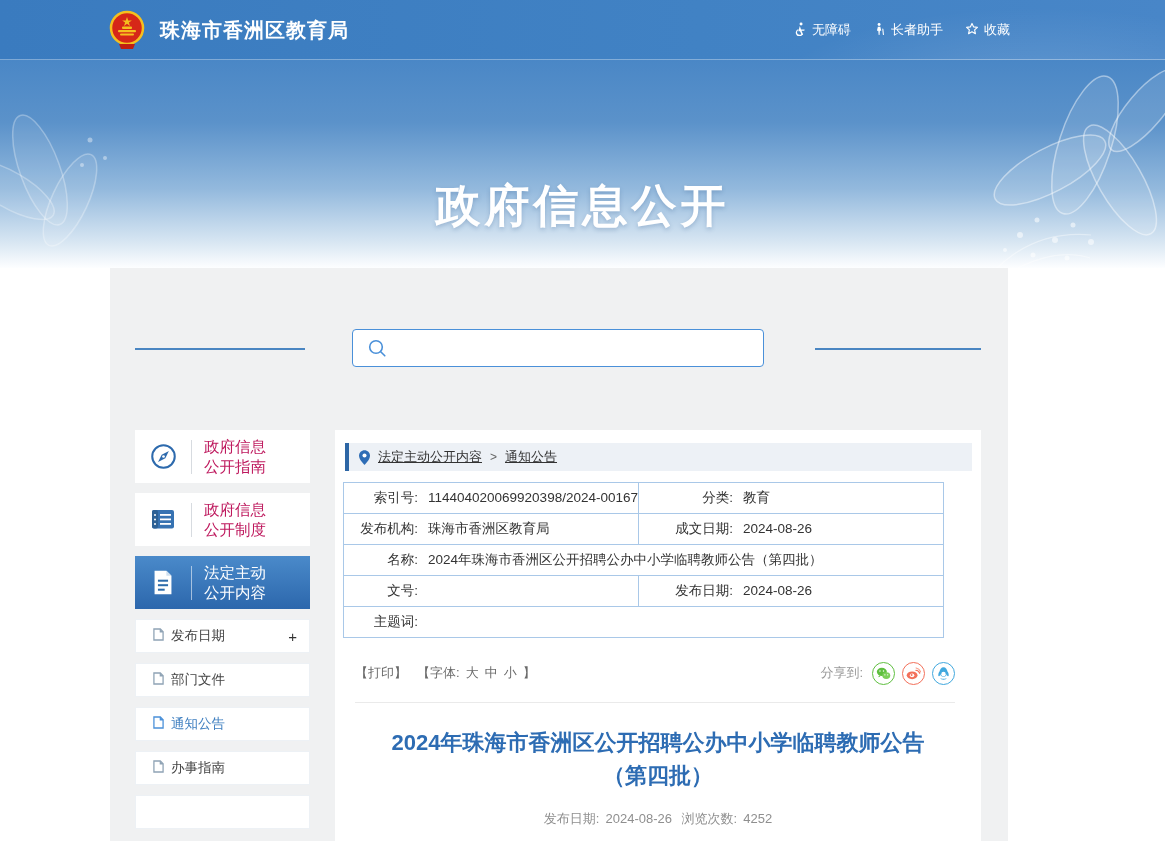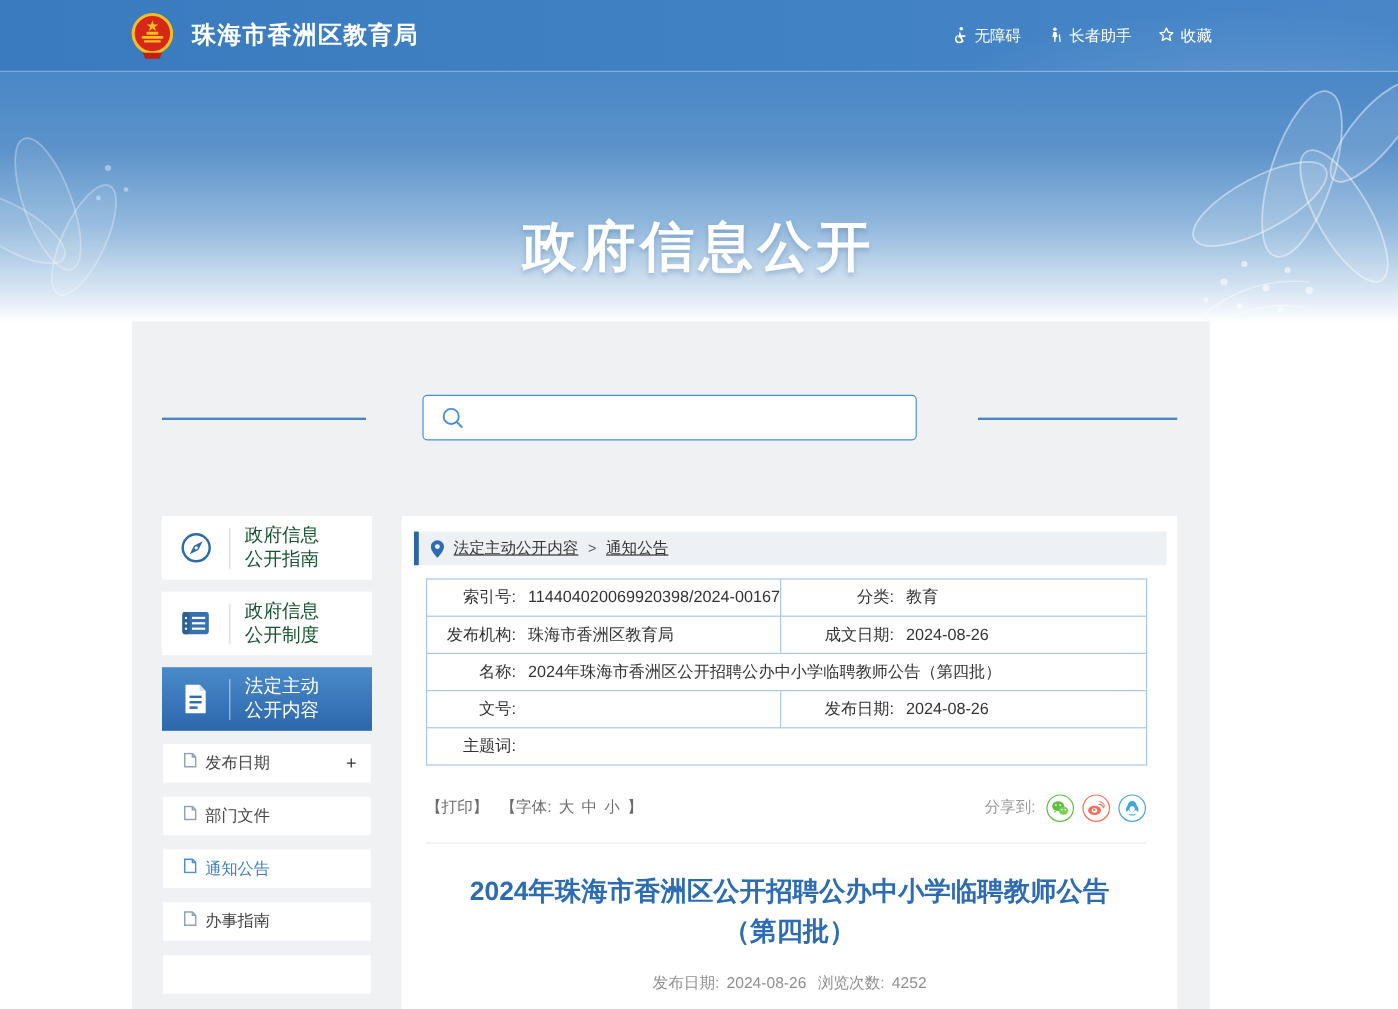--- a/index.html
+++ b/index.html
@@ -36,39 +36,39 @@
   .search-box input{flex:1;border:none;outline:none;font-size:14px;color:#333;background:transparent;
     font-family:"Liberation Sans","DejaVu Sans",sans-serif;}
   .search-box input::placeholder{color:#9aa3ad;}
   .search-btn{width:22px;height:22px;display:flex;align-items:center;justify-content:center;cursor:pointer;}
 
   
   #sidebar{position:absolute;left:25px;top:162px;width:175px;}
   .side-main{width:175px;height:53px;background:#fff;margin-bottom:10px;display:flex;align-items:center;cursor:pointer;}
   .side-main .ic{width:56px;display:flex;align-items:center;justify-content:center;}
   .side-main .vdiv{width:1px;height:34px;background:#d7dbe0;}
-  .side-main .txt{padding-left:12px;font-size:15.5px;color:#14532d;line-height:20px;}
+  .side-main .txt{padding-left:12px;font-size:15.5px;color:#be185d;line-height:20px;}
   .side-main.active{background:linear-gradient(180deg,#4a8aca 0%,#2c67ac 100%);}
   .side-main.active .txt{color:#fff;}
   .side-main.active .vdiv{background:rgba(255,255,255,.55);}
   .side-sub{width:175px;height:34px;background:#fff;margin-bottom:10px;display:flex;align-items:center;
     padding:0 12px 0 17px;cursor:pointer;border:1px solid #edf1f5;}
   .side-sub .lbl{font-size:13.5px;color:#444;margin-left:7px;flex:1;}
   .side-sub .plus{font-size:15px;color:#333;}
   .side-sub.active .lbl{color:#3f7fc0;}
   .side-sub.partial{height:34px;}
 
   
   #content{position:absolute;left:225px;top:162px;width:646px;height:411px;background:#fff;}
   .breadcrumb{position:absolute;left:10px;top:13px;width:627px;height:28px;background:#edf1f6;
     border-left:4px solid #2d66a5;display:flex;align-items:center;padding-left:10px;gap:8px;}
   .breadcrumb .bc-txt{font-size:13px;color:#333;text-decoration:underline;}
   .breadcrumb .bc-sep{font-size:12px;color:#666;}
 
-  table.info{position:absolute;left:20px;top:52px;width:600px;border-collapse:collapse;table-layout:fixed;padding-left:12px;}
+  table.info{position:absolute;left:8px;top:52px;width:600px;border-collapse:collapse;table-layout:fixed;padding-left:12px;}
   table.info td{border:1px solid #a9c8e8;height:31px;font-size:13.5px;color:#333;padding:0;vertical-align:middle;}
   td.cA{width:295px;}
   td.cB{width:305px;}
   .tl{display:inline-block;width:84px;text-align:right;padding-right:10px;color:#333;}
   .tlB{display:inline-block;width:104px;text-align:right;padding-right:10px;color:#333;}
   .tv{color:#333;}
 
   .controls{position:absolute;left:20px;top:230px;width:600px;height:26px;display:flex;align-items:center;}
   .controls .left-grp{display:flex;align-items:center;gap:10px;font-size:13px;color:#6b6b6b;}
   .font-grp{display:flex;gap:6px;align-items:center;color:#6b6b6b;}

